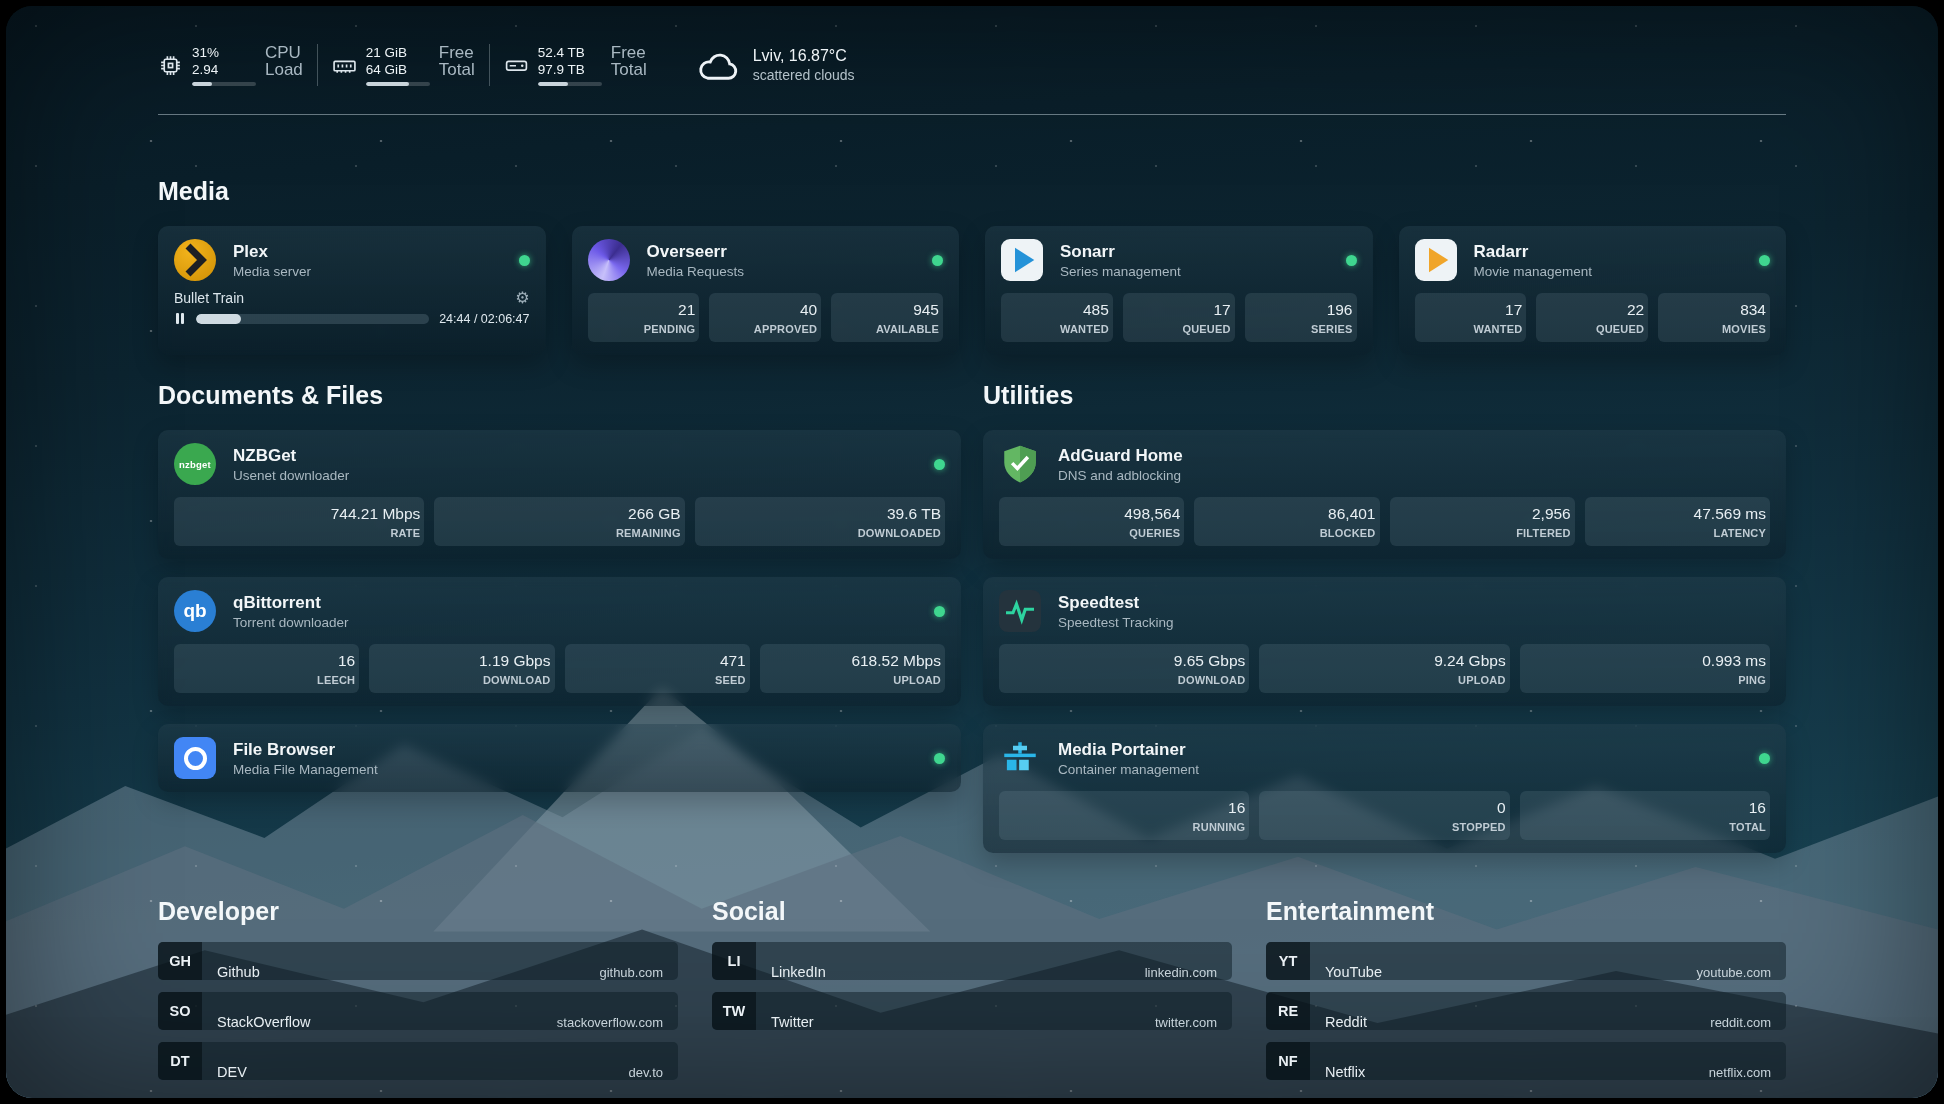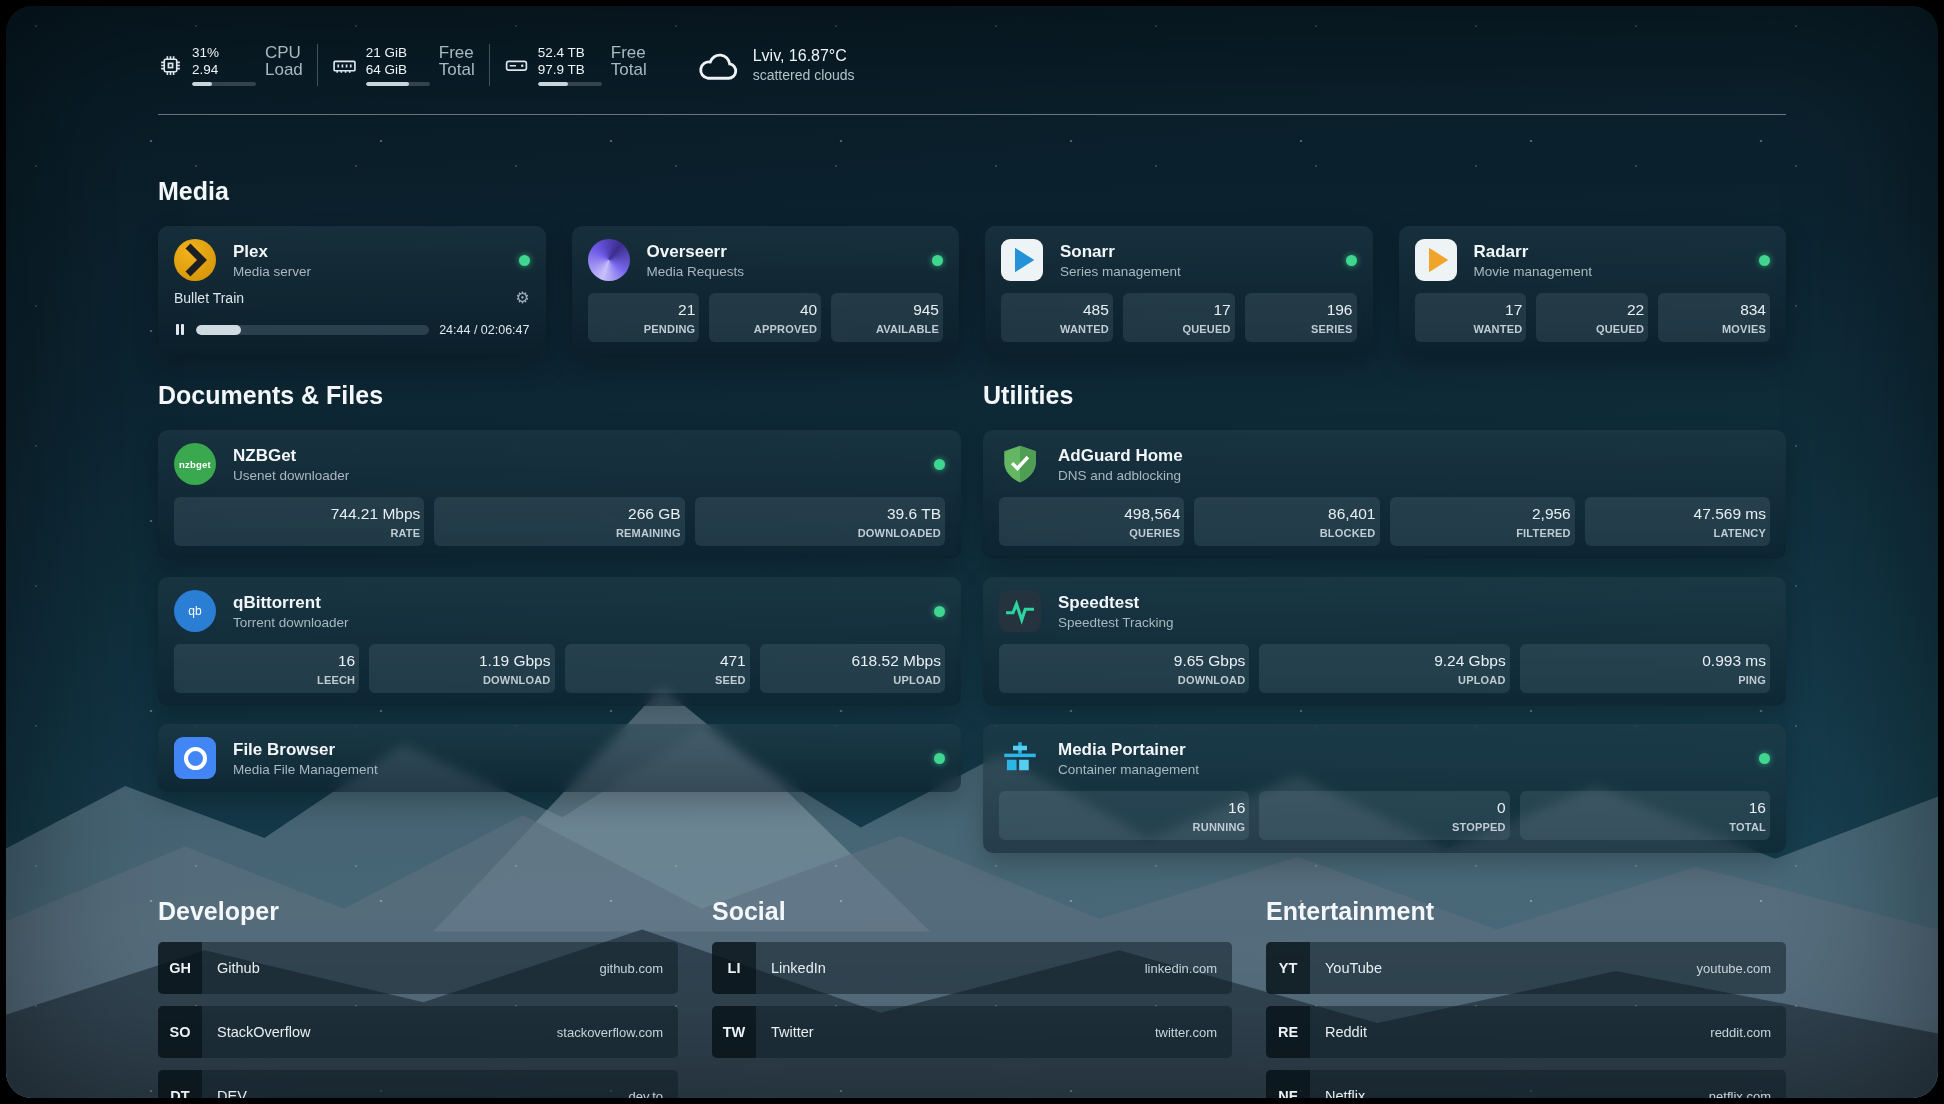--- a/index.html
+++ b/index.html
@@ -57,46 +57,46 @@
   .stats{display:grid;gap:10px;margin-top:12px}
   .cols-3{grid-template-columns:repeat(3,1fr)}
   .cols-4{grid-template-columns:repeat(4,1fr)}
   .stat{background:rgba(148,173,188,.15);border-radius:6px;text-align:right;padding:8px 4px 7px}
   .stat .v{font-size:15.5px;color:#e8eff3;white-space:nowrap}
   .stat .l{font-size:11px;font-weight:700;color:#c0ccd4;margin-top:4px;letter-spacing:.2px}
 
   
   .plex-now{display:flex;align-items:center;margin-top:9px;font-size:14px;color:#dce6ec}
   .gear{margin-left:auto;color:#9cadb8;font-size:16px;line-height:1;cursor:pointer}
-  .plex-row{display:flex;align-items:center;gap:10px;margin-top:16px}
+  .plex-row{display:flex;align-items:center;gap:10px;margin-top:5px}
   .pausebtn{display:flex;gap:2px;align-items:center;cursor:pointer;padding:2px;flex:none}
   .pausebtn i{display:block;width:3px;height:11px;background:#dfe8ee;border-radius:1px}
   .ptrack{flex:1;height:10px;border-radius:5px;background:rgba(130,155,170,.25);overflow:hidden}
   .pfill{height:100%;background:#cfdae1;border-radius:5px}
   .ptime{font-size:12.5px;color:#dfe8ee;flex:none}
 
   .two-col{display:grid;grid-template-columns:1fr 1fr;gap:0 22px;margin-top:26px}
   .col .card{margin-bottom:18px}
   .col .card:last-child{margin-bottom:0}
 
   
   .bookmarks{display:grid;grid-template-columns:repeat(3,1fr);gap:0 34px;margin-top:44px}
   .bookmarks .section-title{margin-bottom:16px}
-  .brow{display:flex;align-items:center;height:52px;background:rgba(12,27,36,.5);border-radius:5px;margin-bottom:12px;overflow:hidden;cursor:pointer}
+  .brow{display:flex;align-items:flex-end;height:38px;background:rgba(12,27,36,.5);border-radius:5px;margin-bottom:12px;overflow:hidden;cursor:pointer}
   .babbr{width:44px;align-self:stretch;background:rgba(5,14,20,.62);display:flex;align-items:center;justify-content:center;
     font-size:14.5px;font-weight:600;color:#eaf0f4;flex:none}
   .bname{margin-left:15px;font-size:14.5px;color:#e7eef2}
   .burl{margin-left:auto;margin-right:15px;font-size:13px;color:#c7d3da}
 
   
   .plex-bg{border-radius:50%;background:radial-gradient(circle at 38% 30%,#f2b31c,#cf8f04)}
   .overseerr-bg{border-radius:50%;background:conic-gradient(from 200deg,#c7c0fa,#6d5ae8 30%,#3b2d8f 55%,#7a68ee 80%,#c7c0fa)}
   .sonarr-bg,.radarr-bg{border-radius:9px;background:#eef3f6}
   .nzbget-bg{border-radius:50%;background:#3aa84f;color:#fff;font-size:9.5px;font-weight:700;letter-spacing:.2px}
-  .qb-bg{border-radius:50%;background:#2a7fd4;color:#fff;font-size:12px;font-weight:400}
+  .qb-bg{border-radius:50%;background:#2a7fd4;color:#fff;font-size:19px;font-weight:700}
   .fb-bg{border-radius:9px;background:#4286f5}
   .fb-ring{width:15px;height:15px;border:4px solid #fff;border-radius:50%}
 </style>
 </head>
 <body>
 
 <div class="screen">
   <svg class="mountains" viewBox="0 0 1944 500" preserveAspectRatio="none">
     <polygon points="430,340 660,105 775,195 930,340" fill="#9aabb6" opacity="0.5"></polygon>
     <path d="M0,260 L120,200 L260,250 L400,160 L560,230 L700,145 L860,240 L1000,170 L1150,250 L1300,190 L1450,260 L1600,200 L1780,270 L1944,210 L1944,500 L0,500 Z" fill="#8299a8" opacity="0.45"></path>

